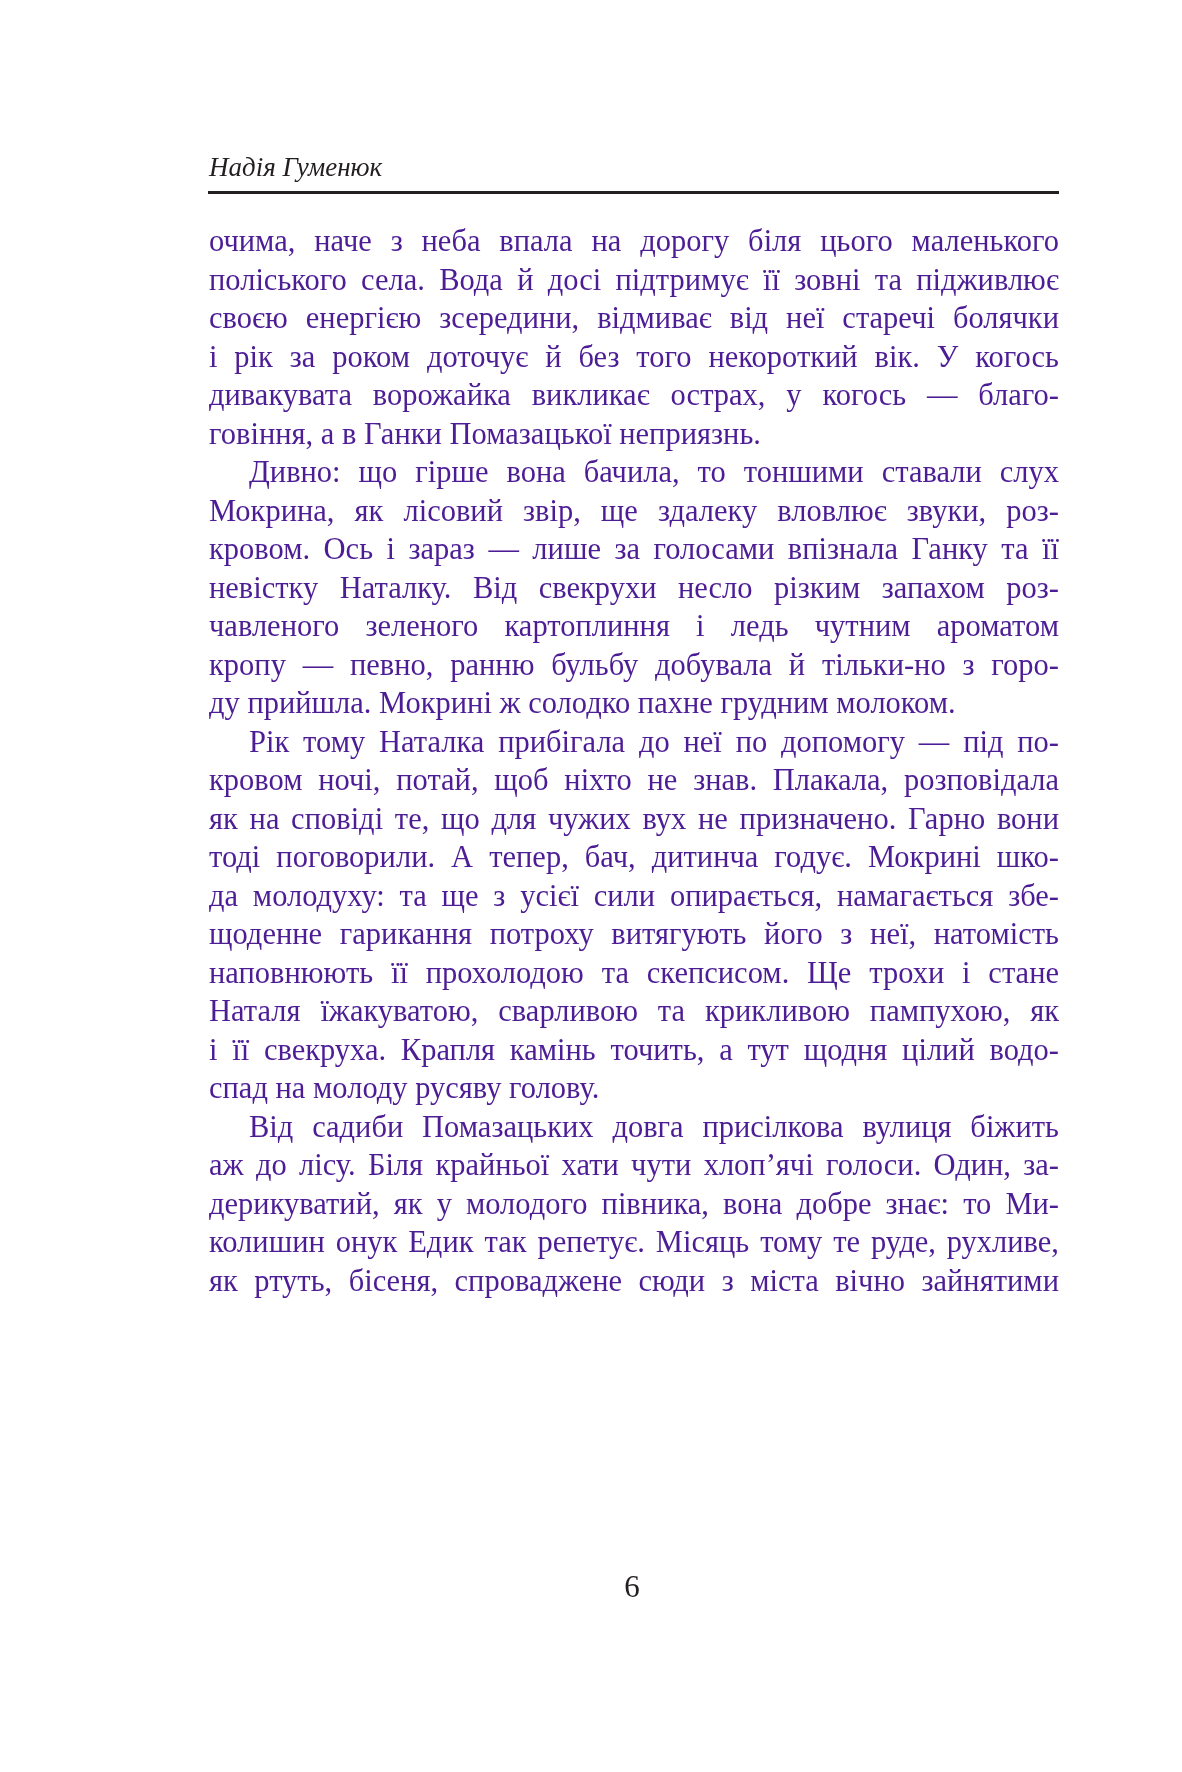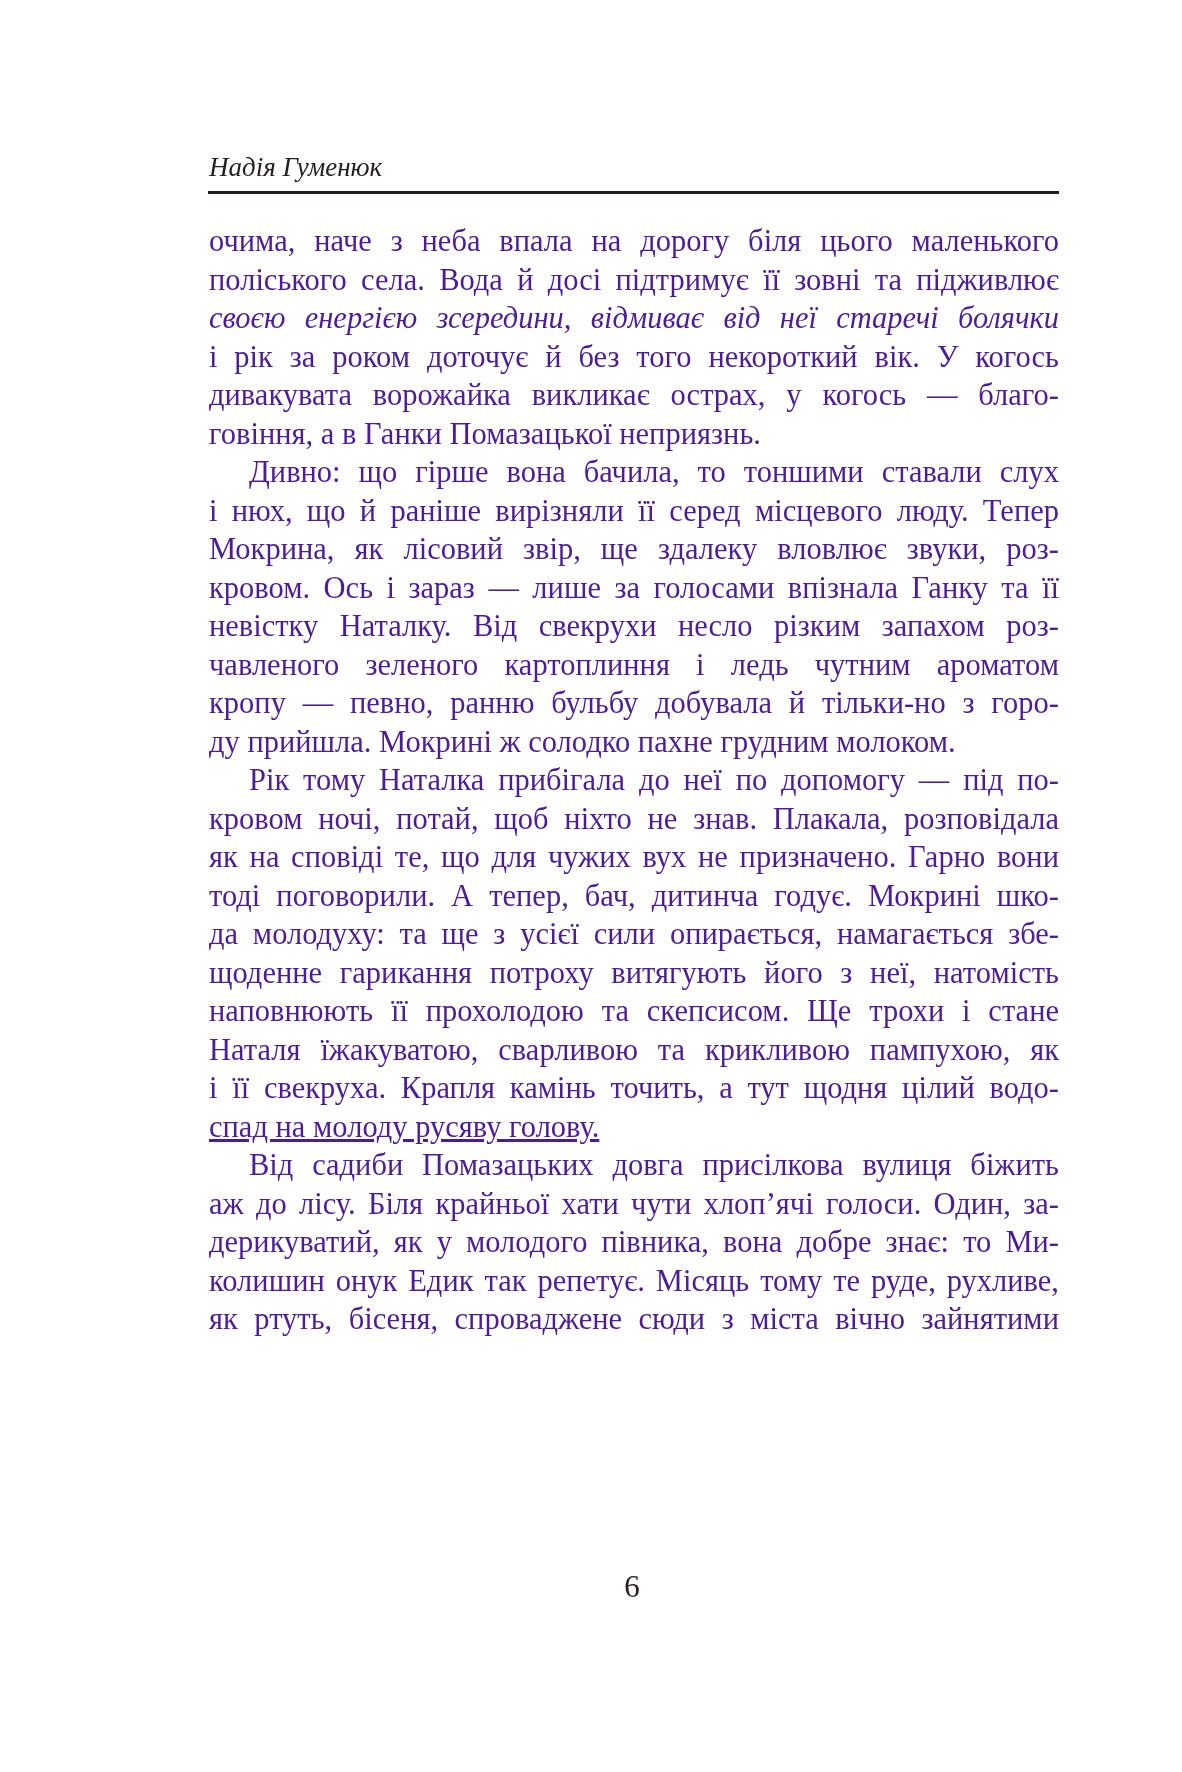--- a/index.html
+++ b/index.html
@@ -36,42 +36,41 @@
 </head>
 <body>
 
 <div class="page">
   <div class="running-head">Надія Гуменюк</div>
   <div class="head-rule"></div>
 
   <div class="body">
     <span class="line" style="white-space: normal;">очима, наче з неба впала на дорогу біля цього маленького</span>
     <span class="line" style="white-space: normal;">поліського села. Вода й досі підтримує її зовні та підживлює</span>
-    <span class="line" style="white-space: normal; font-style: italic;">своєю енергією зсередини, відмиває від неї старечі болячки</span>
+    <span class="line" style="white-space: normal;">своєю енергією зсередини, відмиває від неї старечі болячки</span>
     <span class="line" style="white-space: normal;">і рік за роком доточує й без того некороткий вік. У когось</span>
     <span class="line" style="white-space: normal;">дивакувата ворожайка викликає острах, у когось — благо-</span>
     <span class="line last" style="white-space: nowrap;">говіння, а в Ганки Помазацької неприязнь.</span>
     <span class="line indent" style="white-space: normal;">Дивно: що гірше вона бачила, то тоншими ставали слух</span>
-    <span class="line" style="white-space: normal;">і нюх, що й раніше вирізняли її серед місцевого люду. Тепер</span>
     <span class="line" style="white-space: normal;">Мокрина, як лісовий звір, ще здалеку вловлює звуки, роз-</span>
     <span class="line" style="white-space: normal;">кровом. Ось і зараз — лише за голосами впізнала Ганку та її</span>
     <span class="line" style="white-space: normal;">невістку Наталку. Від свекрухи несло різким запахом роз-</span>
     <span class="line" style="white-space: normal;">чавленого зеленого картоплиння і ледь чутним ароматом</span>
     <span class="line" style="white-space: normal;">кропу — певно, ранню бульбу добувала й тільки-но з горо-</span>
     <span class="line last" style="white-space: nowrap;">ду прийшла. Мокрині ж солодко пахне грудним молоком.</span>
     <span class="line indent" style="white-space: normal;">Рік тому Наталка прибігала до неї по допомогу — під по-</span>
     <span class="line" style="white-space: normal;">кровом ночі, потай, щоб ніхто не знав. Плакала, розповідала</span>
     <span class="line" style="white-space: normal;">як на сповіді те, що для чужих вух не призначено. Гарно вони</span>
     <span class="line" style="white-space: normal;">тоді поговорили. А тепер, бач, дитинча годує. Мокрині шко-</span>
     <span class="line" style="white-space: normal;">да молодуху: та ще з усієї сили опирається, намагається збе-</span>
     <span class="line" style="white-space: normal;">щоденне гарикання потроху витягують його з неї, натомість</span>
     <span class="line" style="white-space: normal;">наповнюють її прохолодою та скепсисом. Ще трохи і стане</span>
     <span class="line" style="white-space: normal;">Наталя їжакуватою, сварливою та крикливою пампухою, як</span>
     <span class="line" style="white-space: normal;">і її свекруха. Крапля камінь точить, а тут щодня цілий водо-</span>
-    <span class="line last" style="white-space: nowrap; text-decoration: underline;">спад на молоду русяву голову.</span>
+    <span class="line last" style="white-space: nowrap;">спад на молоду русяву голову.</span>
     <span class="line indent" style="white-space: normal;">Від садиби Помазацьких довга присілкова вулиця біжить</span>
     <span class="line" style="white-space: normal;">аж до лісу. Біля крайньої хати чути хлоп’ячі голоси. Один, за-</span>
     <span class="line" style="white-space: normal;">дерикуватий, як у молодого півника, вона добре знає: то Ми-</span>
     <span class="line" style="white-space: normal;">колишин онук Едик так репетує. Місяць тому те руде, рухливе,</span>
     <span class="line" style="white-space: normal;">як ртуть, бісеня, спроваджене сюди з міста вічно зайнятими</span>
   </div>
 
   <div class="folio">6</div>
 </div>
 

